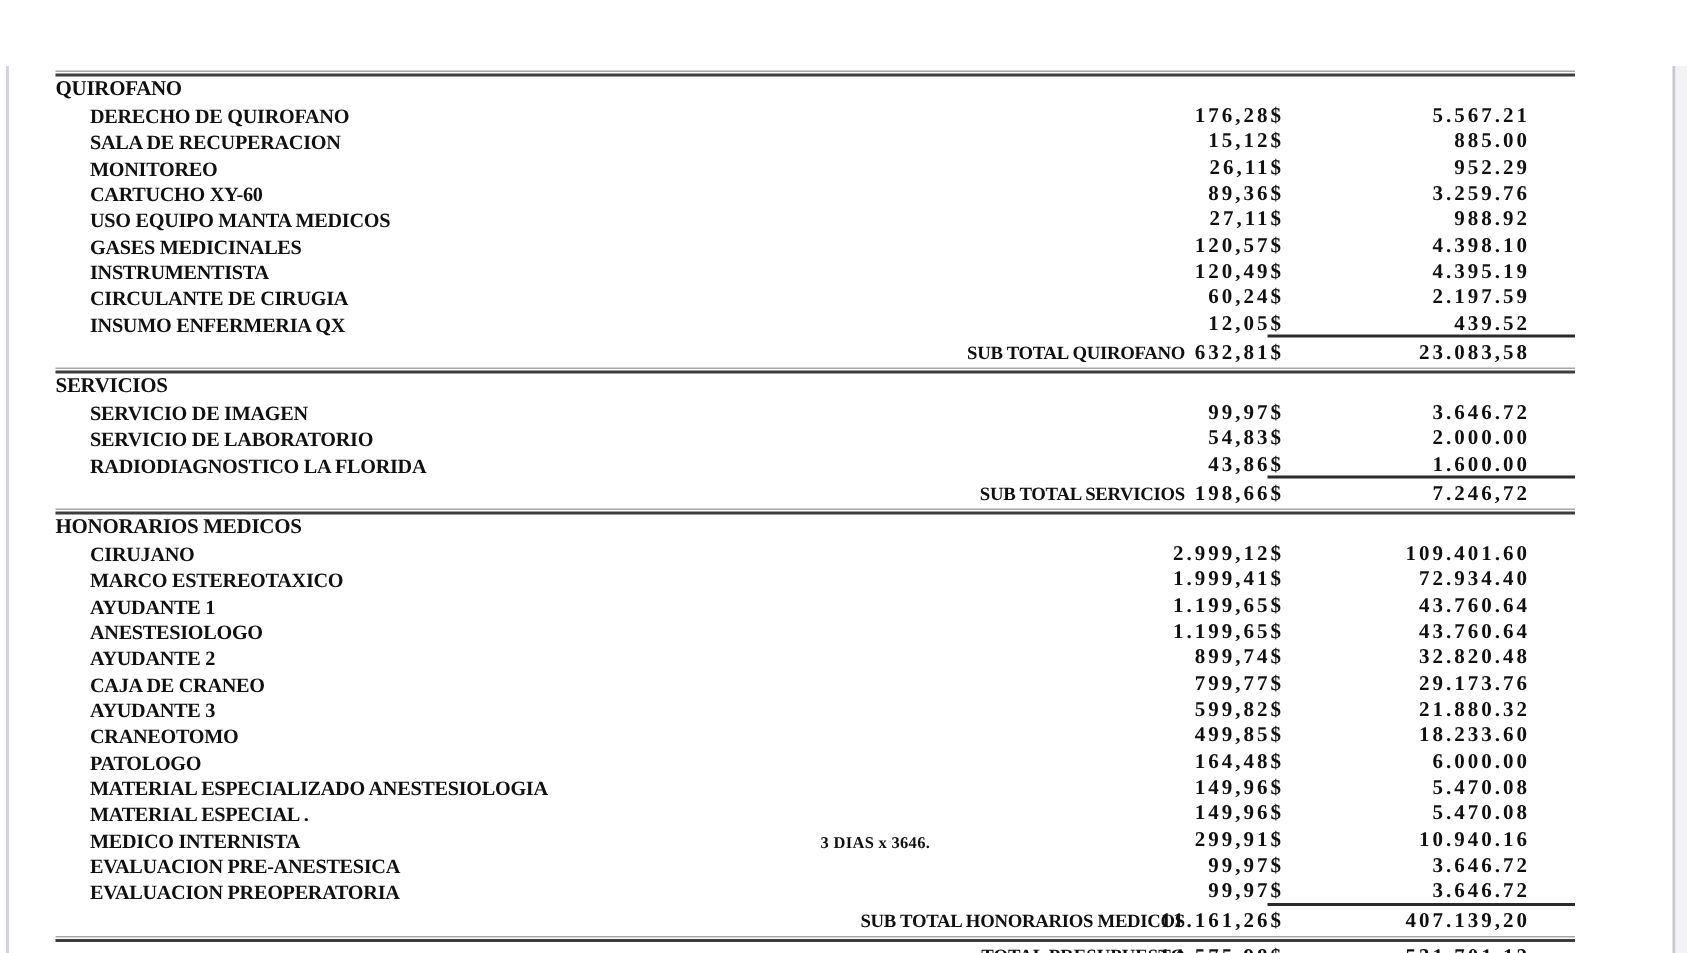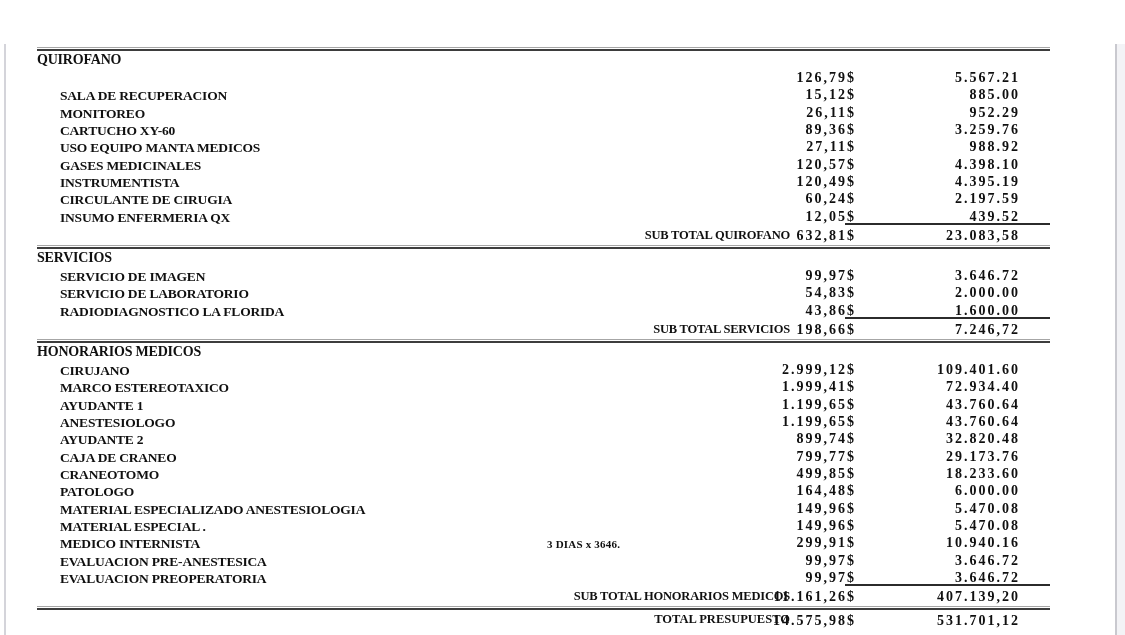--- a/index.html
+++ b/index.html
@@ -40,21 +40,22 @@
 
 <div id="screen">
   <div class="edge" id="left-edge"></div>
   <div class="edge" id="right-edge"></div>
   <div class="edge" id="right-band"></div>
 
   <div id="budget-table">
       <div class="divider"></div>
       <div class="sec-header">QUIROFANO</div>
       <div class="row">
-    <span class="v1">126,79$</span>
+    <span class="lbl">DERECHO DE QUIROFANO</span>
+    <span class="v1">176,28$</span>
     <span class="v2">5.567.21</span>
   </div>
       <div class="row">
     <span class="lbl">SALA DE RECUPERACION</span>
     <span class="v1">15,12$</span>
     <span class="v2">885.00</span>
   </div>
       <div class="row">
     <span class="lbl">MONITOREO</span>
     <span class="v1">26,11$</span>
@@ -143,20 +144,25 @@
     <span class="lbl">AYUDANTE 2</span>
     <span class="v1">899,74$</span>
     <span class="v2">32.820.48</span>
   </div>
       <div class="row">
     <span class="lbl">CAJA DE CRANEO</span>
     <span class="v1">799,77$</span>
     <span class="v2">29.173.76</span>
   </div>
       <div class="row">
+    <span class="lbl">AYUDANTE 3</span>
+    <span class="v1">599,82$</span>
+    <span class="v2">21.880.32</span>
+  </div>
+      <div class="row">
     <span class="lbl">CRANEOTOMO</span>
     <span class="v1">499,85$</span>
     <span class="v2">18.233.60</span>
   </div>
       <div class="row">
     <span class="lbl">PATOLOGO</span>
     <span class="v1">164,48$</span>
     <span class="v2">6.000.00</span>
   </div>
       <div class="row">

